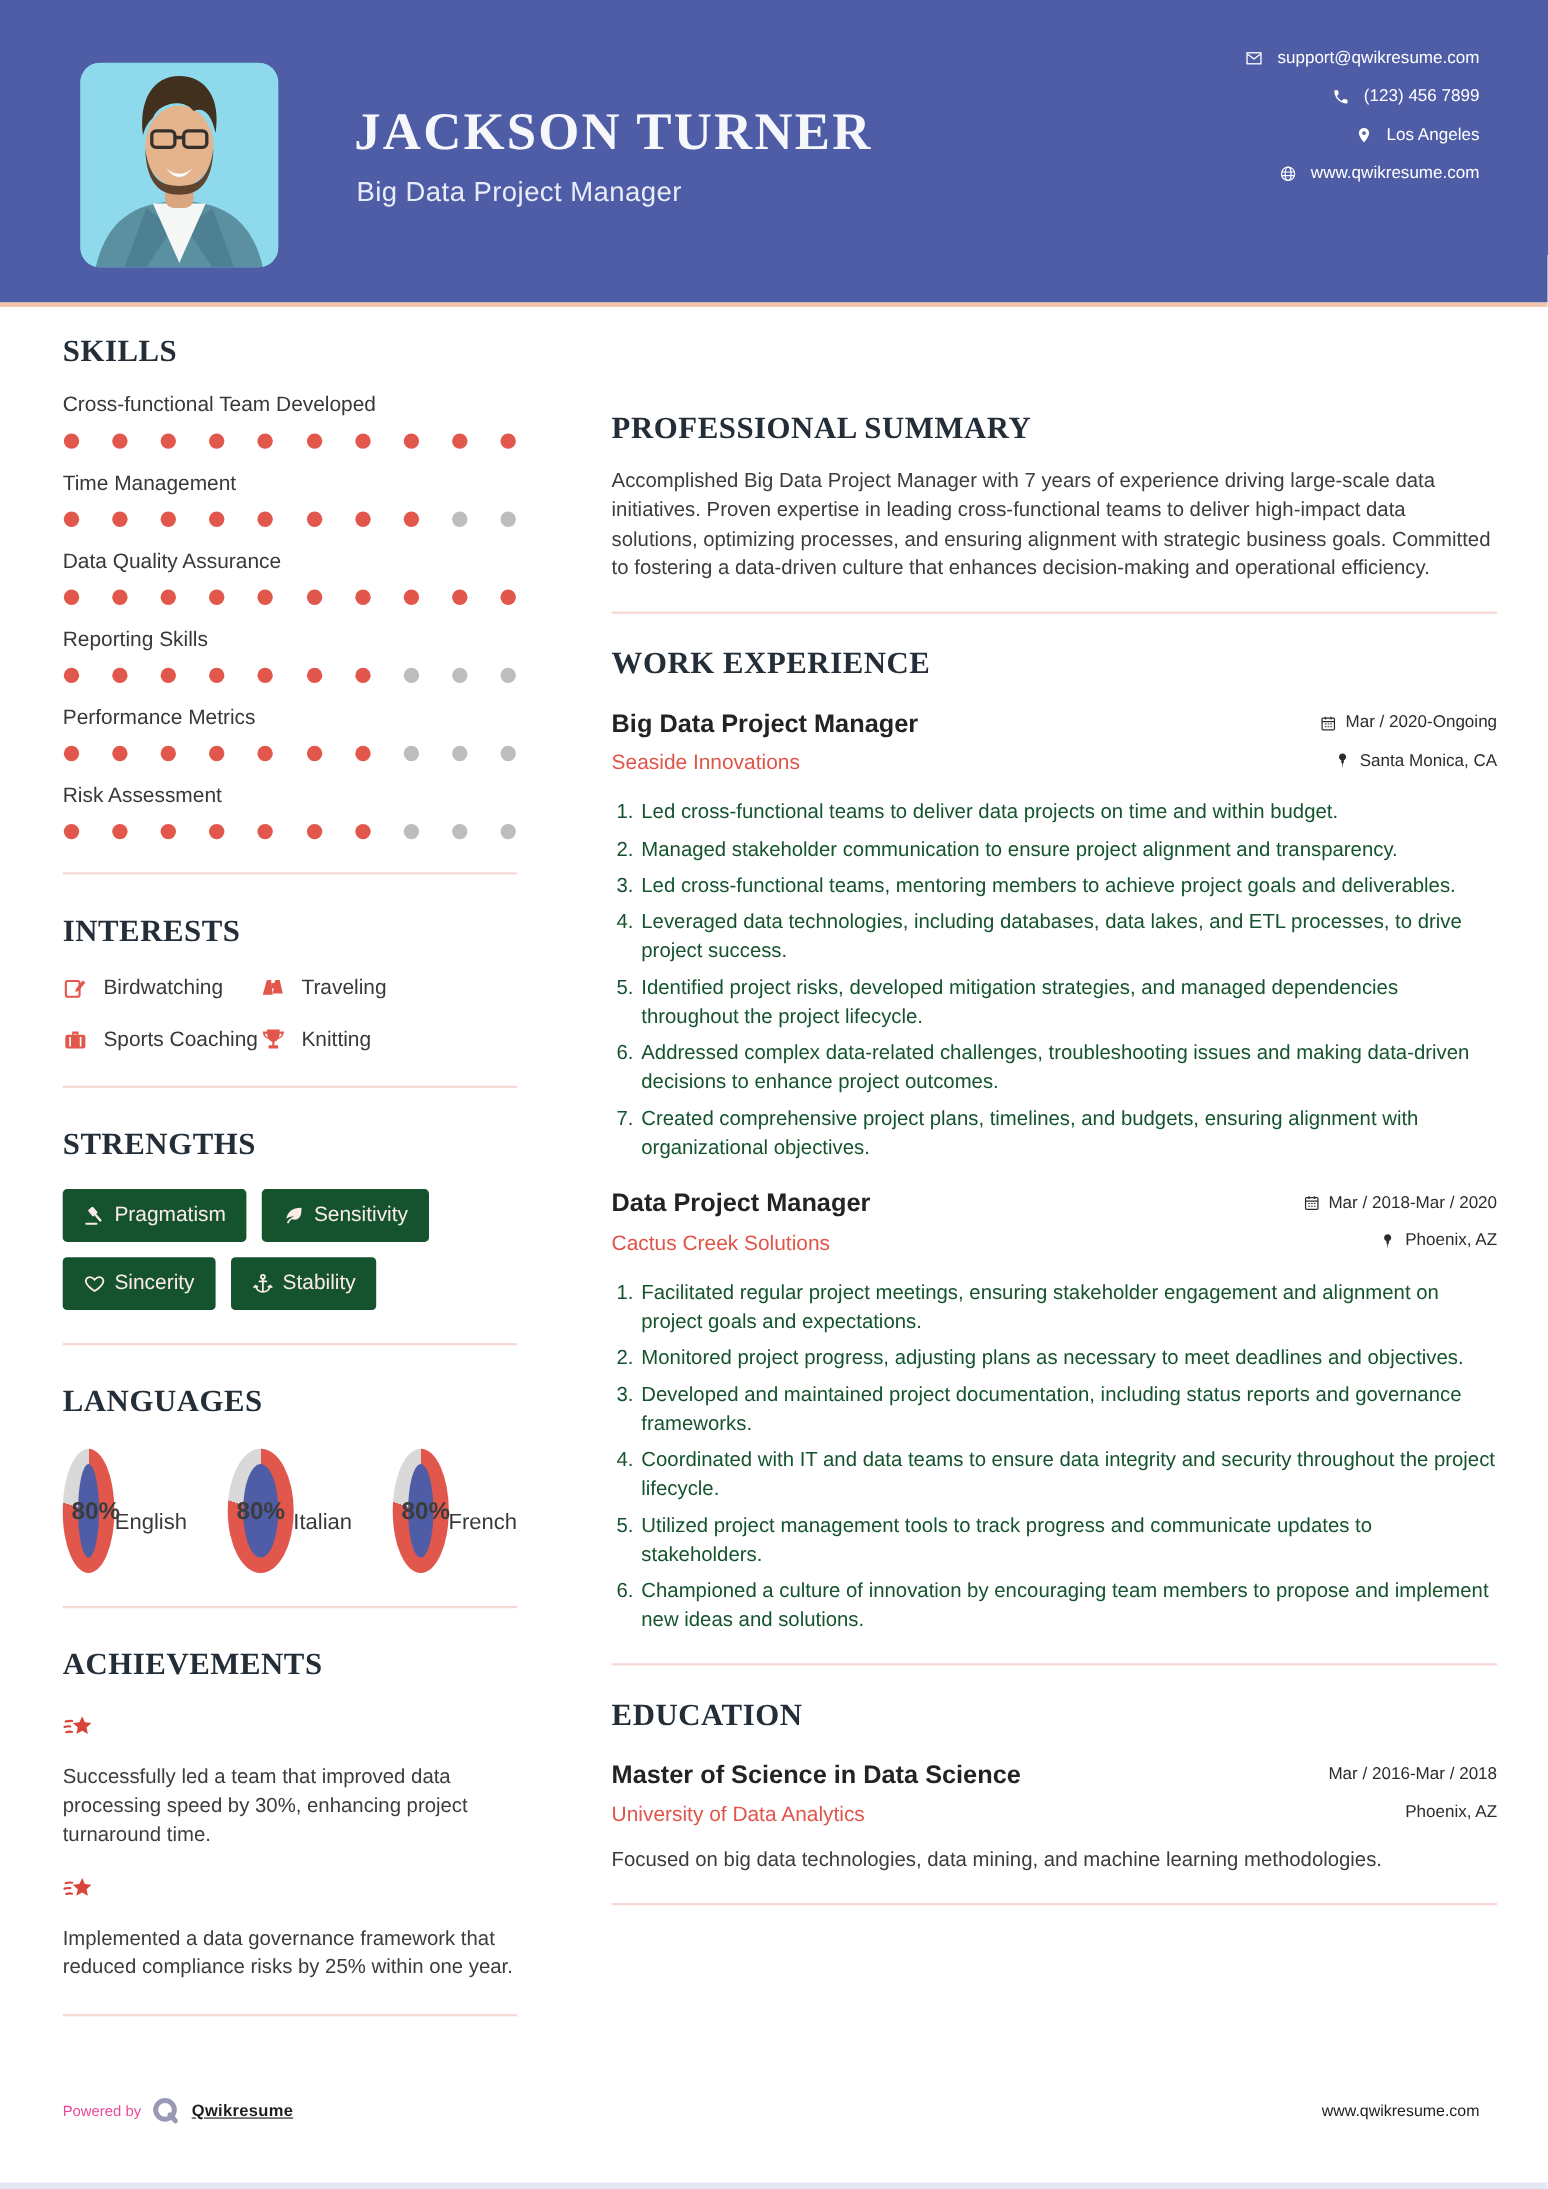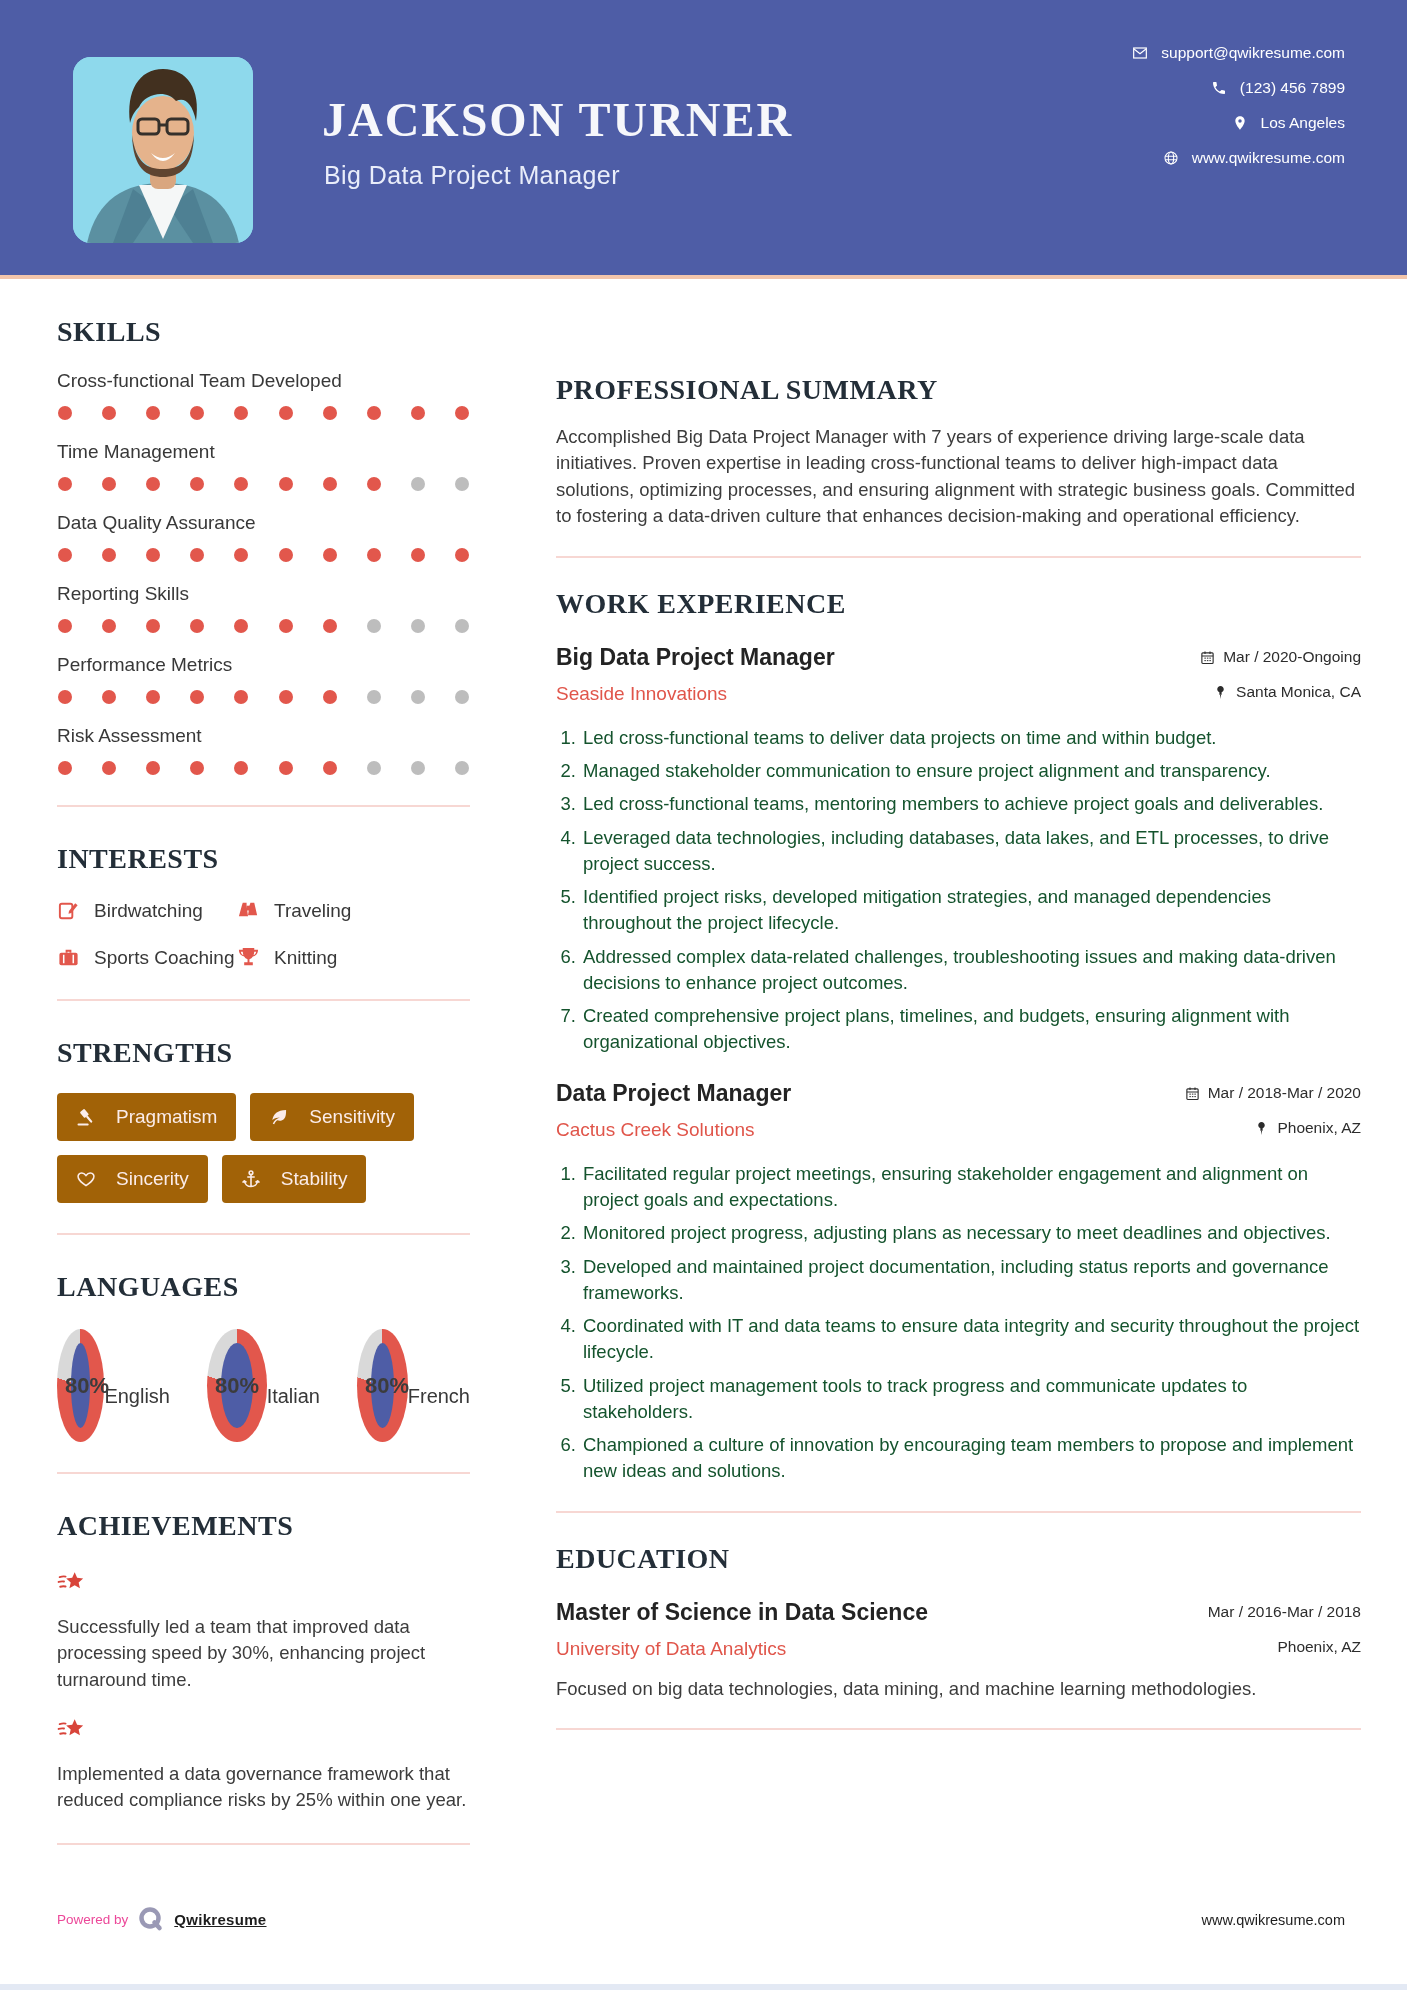--- a/index.html
+++ b/index.html
@@ -13,40 +13,40 @@
   .band-underline { position:absolute; top:275px; left:0; width:1407px; height:4px; background:#f2c5ab; }
   .photo { position:absolute; left:73px; top:57px; width:180px; height:186px; border-radius:18px; overflow:hidden; background:#8ed9ec; }
   .name-block { position:absolute; left:322px; top:92px; }
   .person-name { margin:0; font-family:"Liberation Serif", serif; font-weight:700; font-size:48px; letter-spacing:2px; color:#f6f7fb; }
   .person-title { margin:14px 0 0 2px; font-size:25px; color:#e9edfa; letter-spacing:.4px; }
   .contacts { position:absolute; right:62px; top:44px; display:flex; flex-direction:column; gap:17px; }
   .contact-row { display:flex; flex-direction:row-reverse; align-items:center; gap:13px; color:#ffffff; font-size:15.5px; }
   .contact-row .icon { width:16px; height:16px; display:inline-flex; }
   .contact-row .icon svg { width:16px; height:16px; }
   
-  .col-left  { position:absolute; left:57px;  top:316px; width:413px; }
+  .col-left  { position:absolute; left:57px;  top:304px; width:413px; }
   .col-right { position:absolute; left:556px; top:374px; width:805px; }
   h2.section-h { margin:0; font-family:"Liberation Serif", serif; font-weight:700; font-size:28px; letter-spacing:.5px; color:#232e38; }
   .divider { height:2px; background:#f7d7d3; border:0; }
   .col-left .divider { margin:30px 0 36px; }
   .col-right .divider { margin:26px 0 30px; }
   
   .skills-list { margin-top:22px; }
   .skill { margin-bottom:21px; }
   .skill-name { display:block; font-size:19px; color:#383838; margin-bottom:14px; }
   .dots { display:flex; justify-content:space-between; padding:0 1px; }
   .dot { width:14px; height:14px; border-radius:50%; background:#e2574c; }
   .dot.off { background:#bdbdbd; }
   
   .interests-grid { margin-top:24px; display:grid; grid-template-columns:180px 1fr; row-gap:24px; }
   .interest-item { display:flex; align-items:center; gap:14px; font-size:19px; color:#383838; }
   .interest-item .icon, .interest-item .icon svg { width:23px; height:23px; color:#e2574c; }
   
   .strengths-wrap { margin-top:24px; display:flex; flex-wrap:wrap; gap:14px; max-width:360px; }
-  .strength-chip { display:inline-flex; align-items:center; gap:20px; background:#a16207; color:#fbecea;
+  .strength-chip { display:inline-flex; align-items:center; gap:8px; background:#14532d; color:#fbecea;
                    font-size:19px; padding:13px 19px; border-radius:4px; }
   .strength-chip .icon, .strength-chip .icon svg { width:20px; height:20px; color:#fbecea; }
   
   .langs { margin-top:26px; display:flex; gap:37px; }
   .lang { width:113px; display:flex; flex-direction:row; align-items:center;justify-content:flex-end; }
   .donut { position:relative; width:113px; height:113px; border-radius:50%; }
   .donut .ring { position:absolute; inset:14px; border-radius:50%; background:#4e5da6; }
   .donut .hole { position:absolute; inset:30px; border-radius:50%; background:#ececec;
                  display:flex; align-items:center; justify-content:center;
                  font-size:22px; font-weight:700; color:#3c3c3c; }

